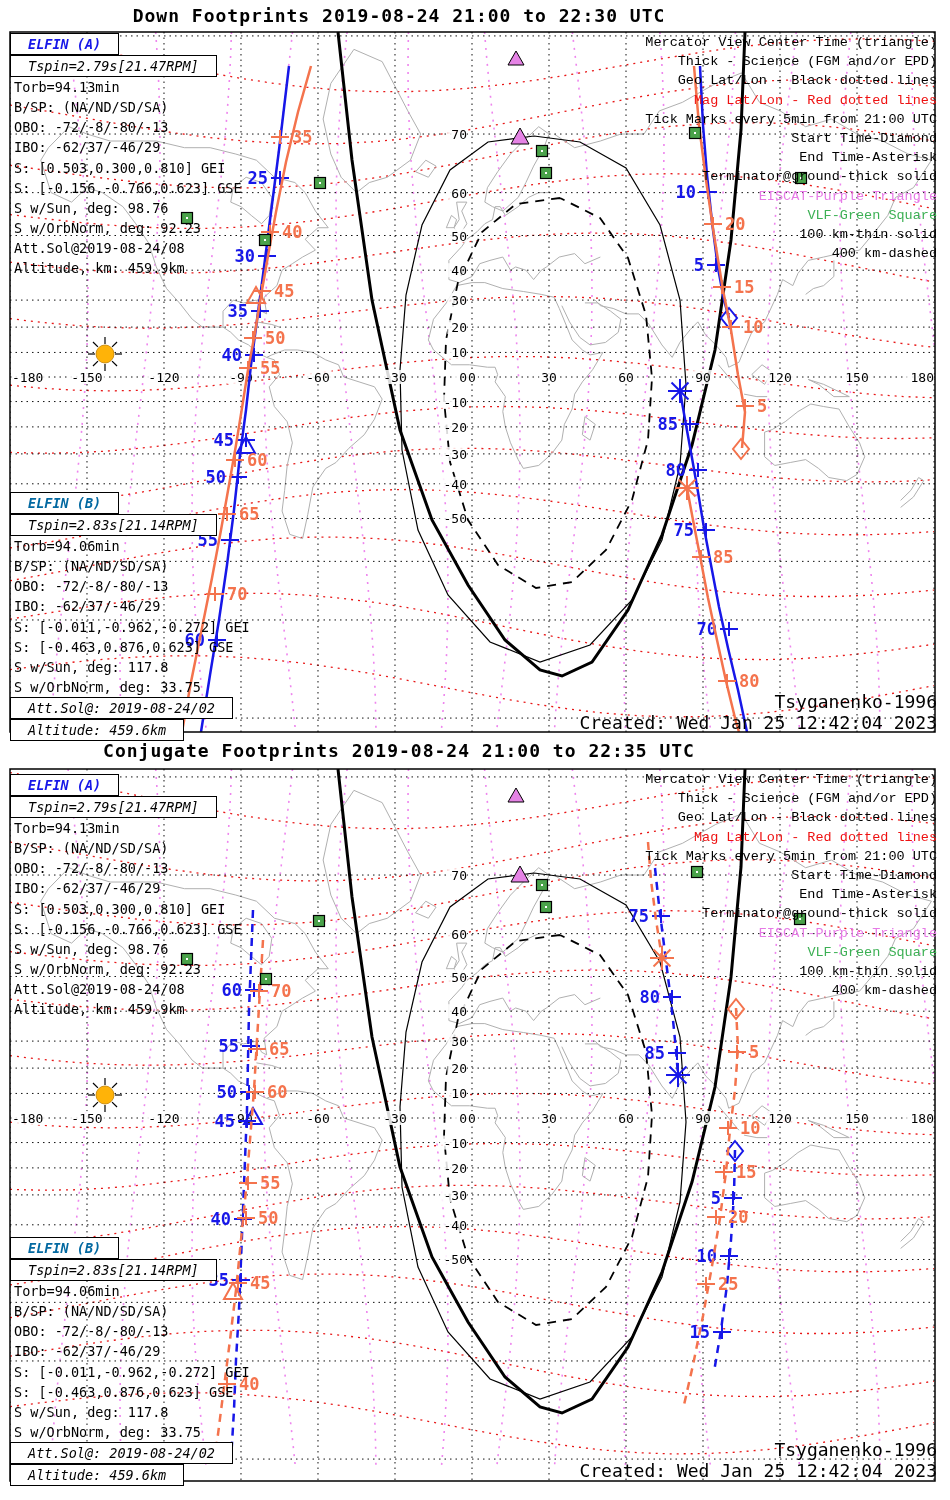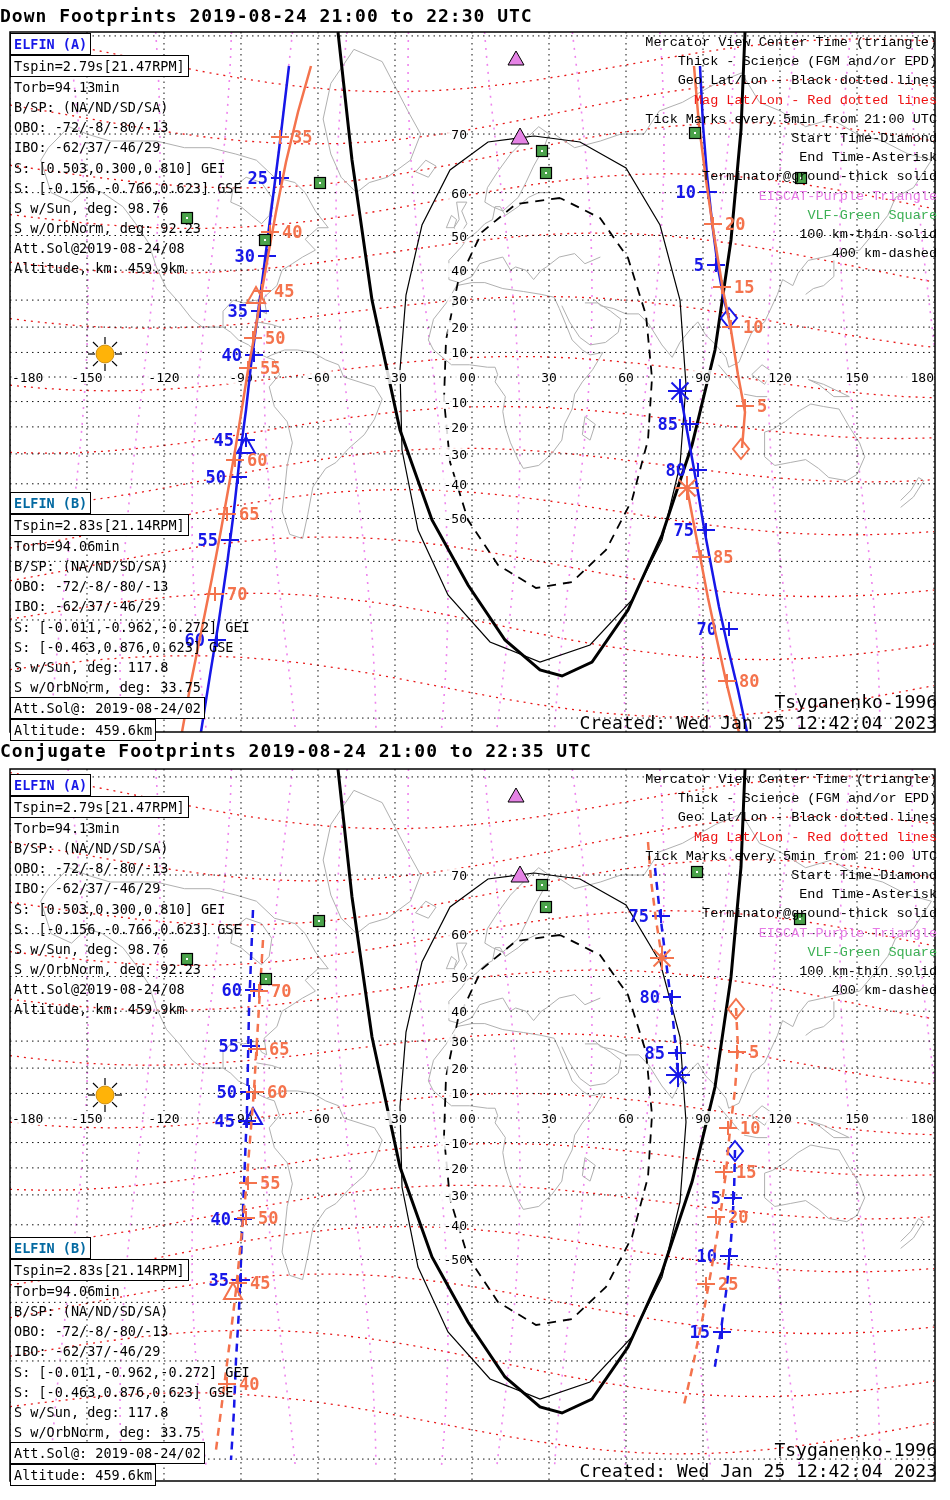--- a/index.html
+++ b/index.html
@@ -1,23 +1,23 @@
 <!DOCTYPE html>
 <html><head>
 <meta charset="utf-8">
 <style>
   html,body{margin:0;padding:0;background:#ffffff;}
   .page{position:relative;width:950px;height:1500px;background:#ffffff;overflow:hidden;
         font-family:"DejaVu Sans Mono",monospace;}
   svg{position:absolute;left:0;top:0;}
-  .ptitle{position:absolute;width:798px;font-size:18px;font-weight:bold;
+  .ptitle{position:absolute;width:798px;text-align:center;font-size:18px;font-weight:bold;
           letter-spacing:1px;color:#000;}
   .info{position:absolute;font-size:13.5px;line-height:20.1px;color:#000;white-space:pre;}
   .info .ln{display:table;}
-  .info .boxed{background:#fff;border:1px solid #000;padding:0 3px;margin-left:-4px;}
+  .info .boxed{background:#fff;border:1px solid #000;padding:0 17px;margin-left:-4px;font-style:italic;}
   .info .aname{color:#1717e8;font-weight:bold;}
   .info .bname{color:#0369a1;font-weight:bold;}
   .legend{position:absolute;right:13px;text-align:right;font-size:13.5px;line-height:19.2px;
           white-space:pre;font-family:Liberation Mono, monospace;}
   .credits{position:absolute;right:13px;text-align:right;font-size:18px;line-height:21px;color:#000;}
 </style>
 </head>
 <body>
 
 <div class="page">

